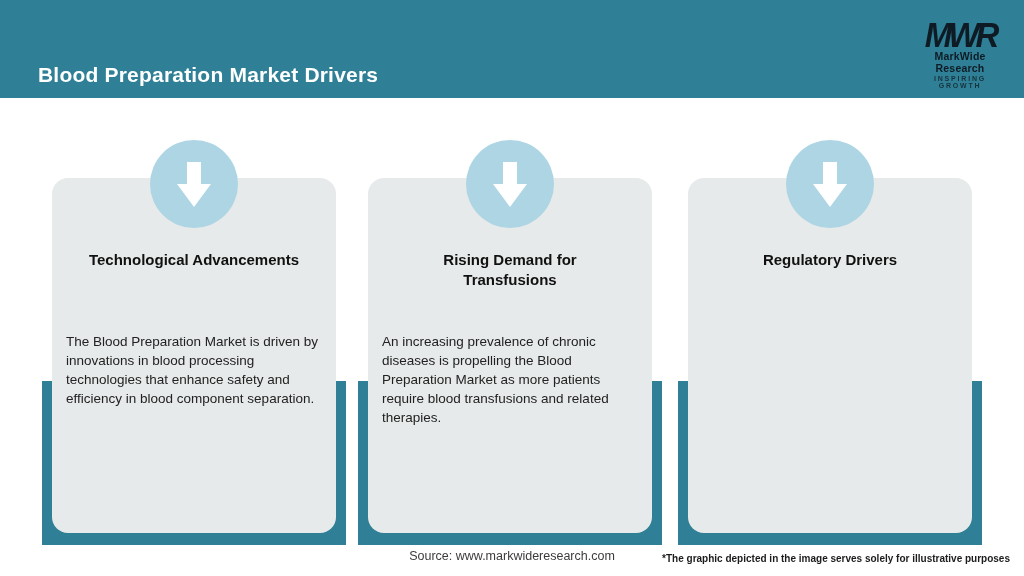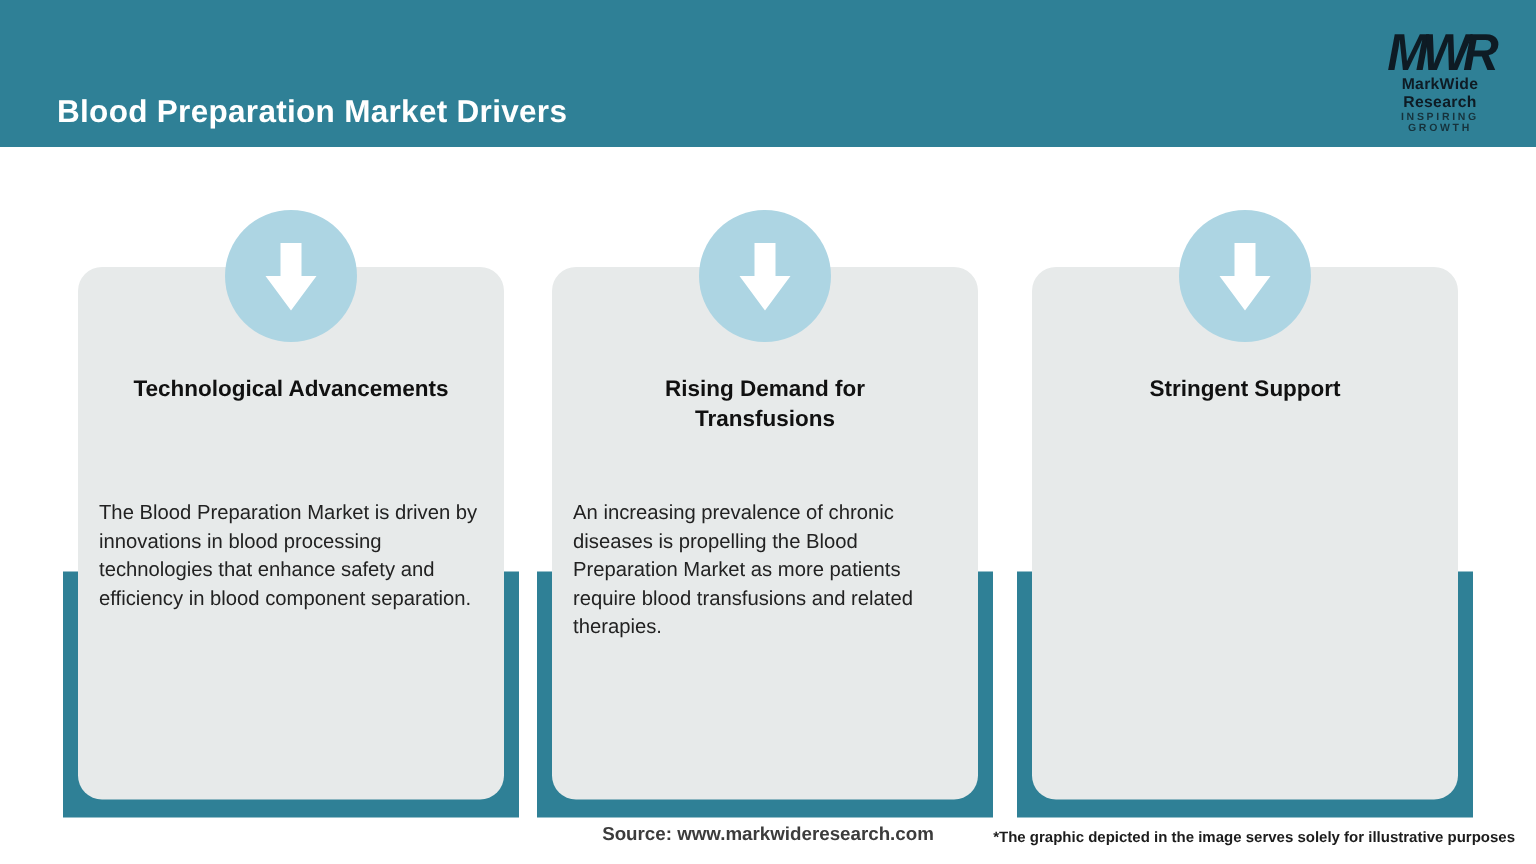--- a/index.html
+++ b/index.html
@@ -56,21 +56,21 @@
     position:absolute;left:42px;top:110px;width:220px;
     text-align:center;font-size:15px;font-weight:700;line-height:20px;color:var(--title-ink);
   }
   .card-body{
     position:absolute;left:24px;top:192px;width:258px;
     font-size:13.5px;line-height:19px;color:var(--body-ink);
   }
   
   .source-line{
     position:absolute;left:0;top:549px;width:1024px;text-align:center;
-    font-size:12.5px;font-weight:700;color:var(--source-ink);
+    font-size:12.5px;font-weight:400;color:var(--source-ink);
   }
   .disclaimer{
     position:absolute;right:14px;top:553px;
     font-size:10px;font-weight:600;color:#1c1c1c;
   }
 </style>
 </head>
 <body>
 
 <div class="canvas">
@@ -109,19 +109,19 @@
   </div>
 
   <div class="card-wrap c3">
     <div class="teal-back"></div>
     <div class="card"></div>
     <div class="badge">
       <svg width="44" height="52" viewBox="0 0 44 52">
         <path d="M15 3 h14 v22 h10 L22 48 L5 25 h10 Z" fill="#FFFFFF"></path>
       </svg>
     </div>
-    <div class="card-title">Stringent Support</div>
+    <div class="card-title">Regulatory Drivers</div>
   </div>
 
   <div class="source-line">Source: www.markwideresearch.com</div>
   <div class="disclaimer">*The graphic depicted in the image serves solely for illustrative purposes</div>
 
 </div>
 
 </body></html>

